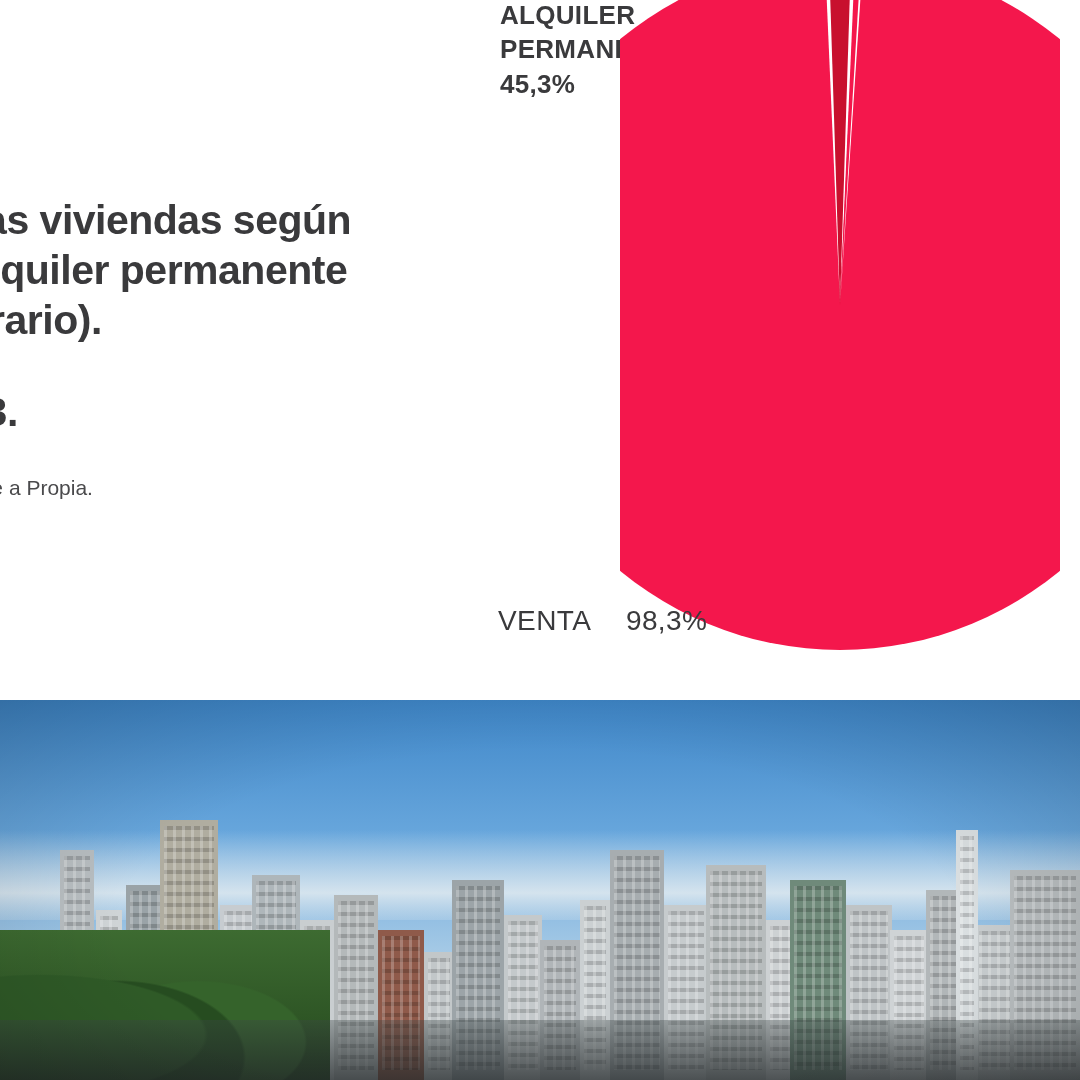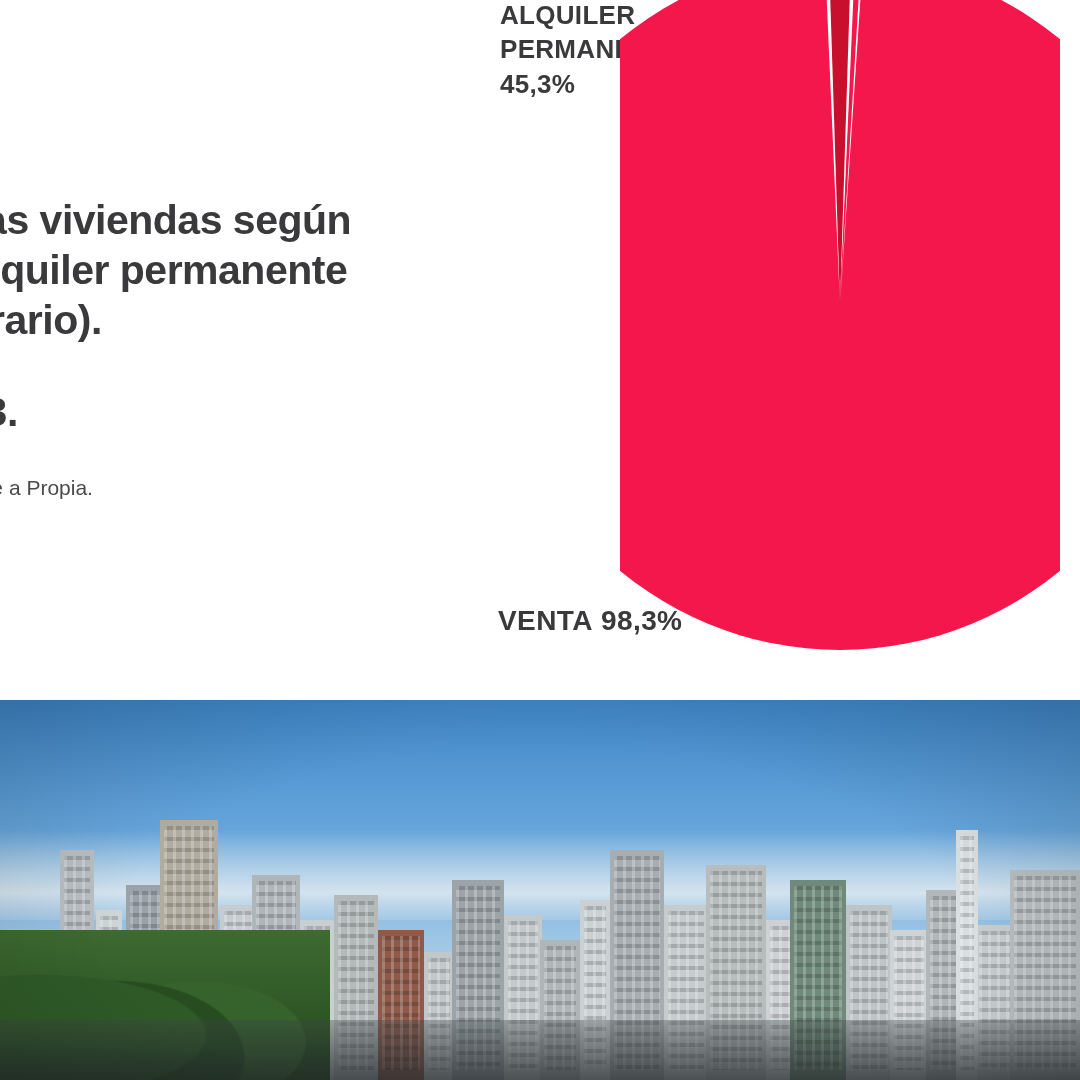--- a/index.html
+++ b/index.html
@@ -101,24 +101,25 @@
   .label-bottom {
     position: absolute;
     left: 28px;
     top: 605px;
     font-family: "Liberation Sans", sans-serif;
     font-size: 28px;
     color: #3a3a3c;
     letter-spacing: 0.4px;
   }
   .label-bottom .name {
-    font-weight: 700;
+    font-weight: 400;
   }
   .label-bottom .pct {
-    font-weight: 700;
+    font-weight: 400;
+    margin-left: 28px;
   }
 
   
   #photo {
     position: absolute;
     left: 0;
     top: 700px;
     width: 1080px;
     height: 380px;
     overflow: hidden;

